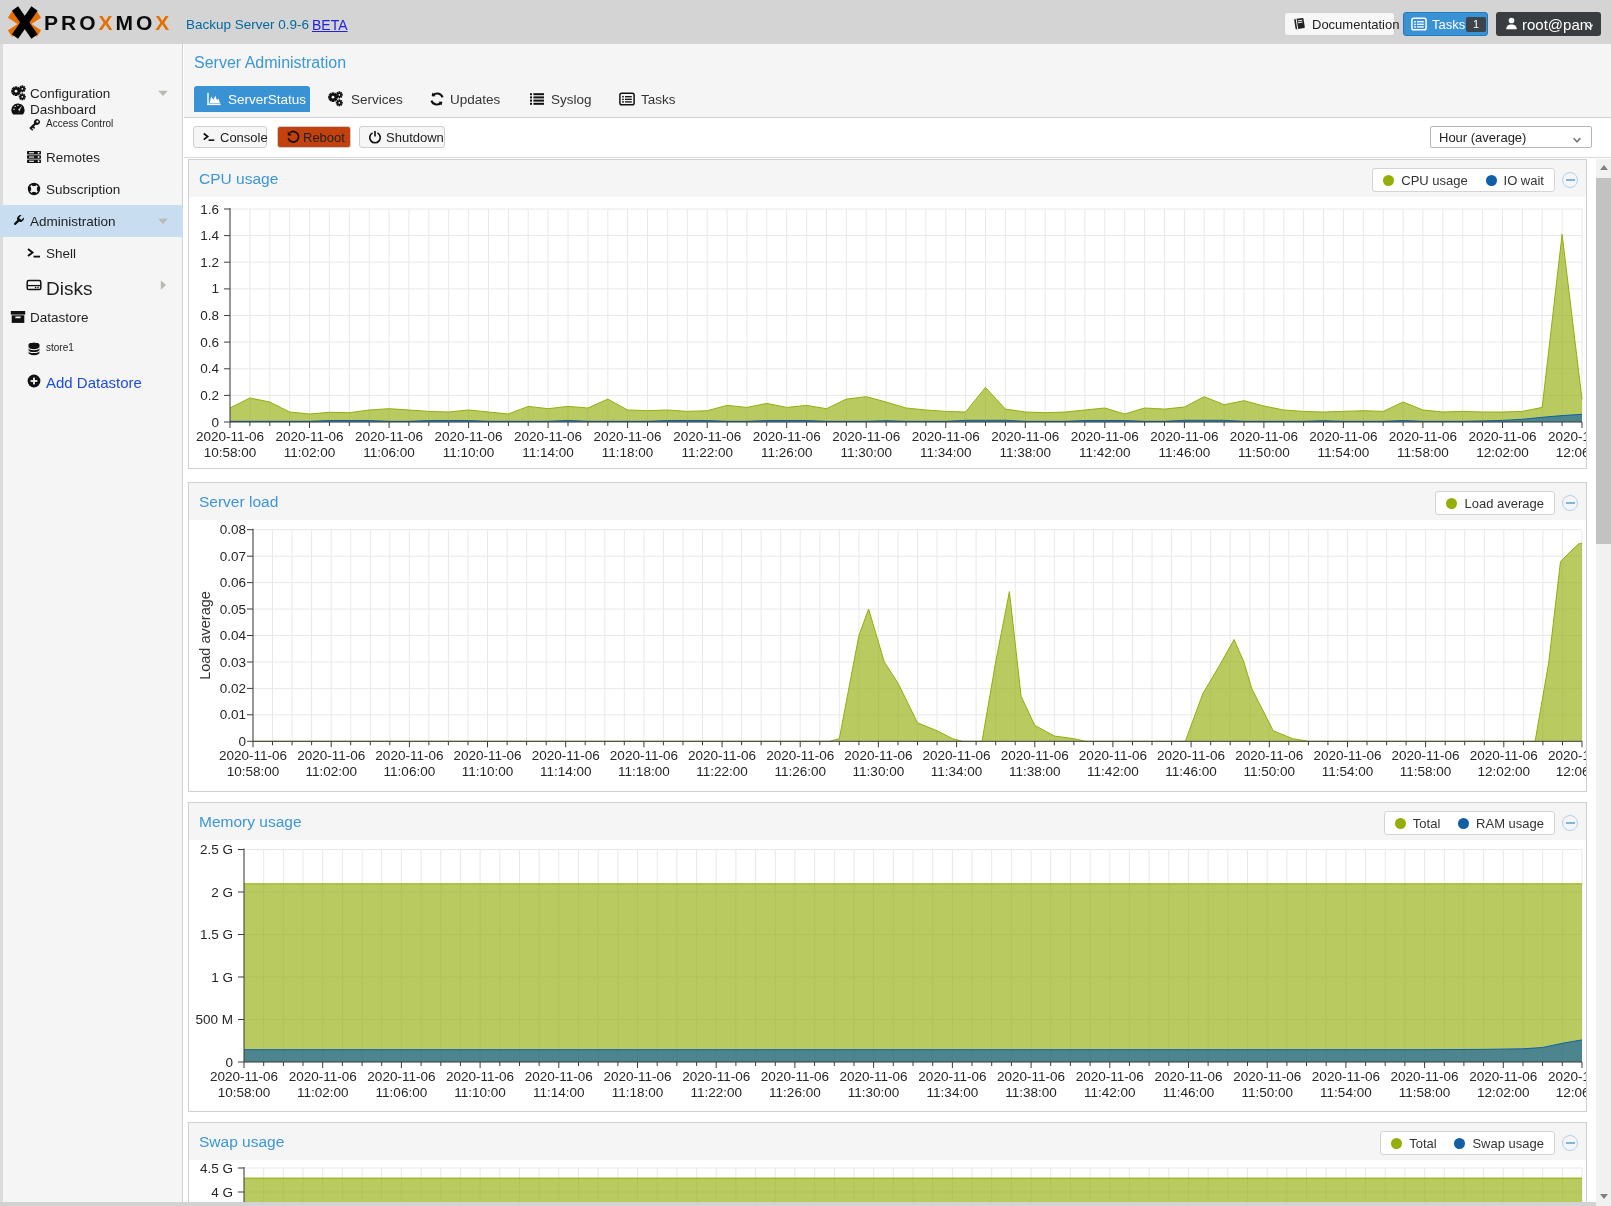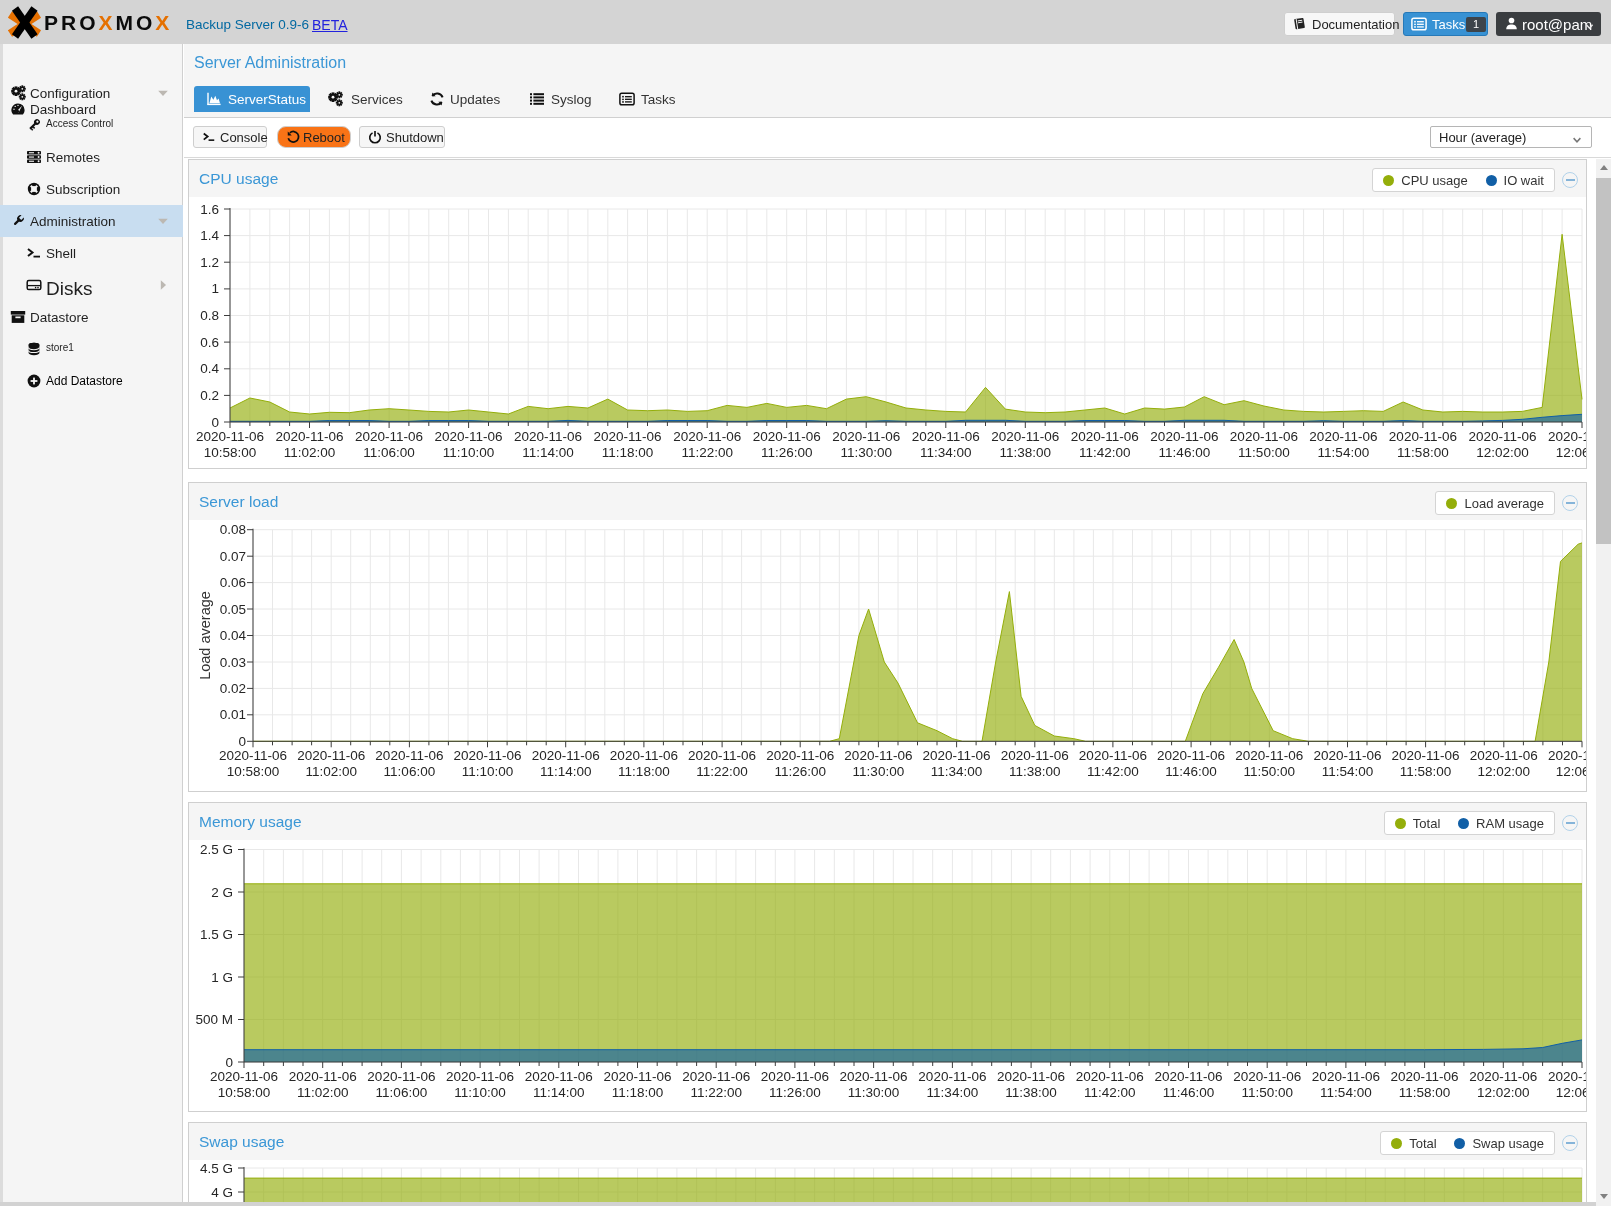--- a/index.html
+++ b/index.html
@@ -183,21 +183,21 @@
           <ellipse cx="8" cy="3.8" rx="3.6" ry="1.2" fill="#f5f5f5" opacity="0"></ellipse>
         </svg></span>
       <span style="position:absolute;left:46px;top:9px;font-size:10px;color:#1f1f1f;white-space:nowrap">store1</span>
     </div>
     <div style="position:absolute;left:0;top:321px;width:183px;height:32px;">
       <span style="position:absolute;left:26px;top:8px"><svg width="16" height="16" viewBox="0 0 16 16" style="">
           <circle cx="8" cy="8" r="6.4" fill="#111"></circle>
           <rect x="4.6" y="7.1" width="6.8" height="1.8" fill="#f5f5f5"></rect>
           <rect x="7.1" y="4.6" width="1.8" height="6.8" fill="#f5f5f5"></rect>
         </svg></span>
-      <span style="position:absolute;left:46px;top:9px;font-size:12px;color:#000000;white-space:nowrap">Add Datastore</span>
+      <span style="position:absolute;left:46px;top:9px;font-size:15px;color:#1d4ed8;white-space:nowrap">Add Datastore</span>
     </div>
   </div>
 <div style="position:absolute;left:184px;top:44px;width:1427px;height:73px;background:#f5f5f5;border-bottom:1px solid #d0d0d0;box-sizing:content-box"></div>
 <span style="position:absolute;left:194px;top:54px;font-size:16px;color:#3b97d6">Server Administration</span>
 <div style="position:absolute;left:194px;top:86px;width:116px;height:26px;background:#3892d4;border-radius:3px 3px 0 0">
     <span style="position:absolute;left:12px;top:5px"><svg width="16" height="16" viewBox="0 0 16 16" style="">
         <line x1="2" y1="1.8" x2="2" y2="13.8" stroke="#fff" stroke-width="1.4"></line>
         <line x1="1.3" y1="13.4" x2="14.6" y2="13.4" stroke="#fff" stroke-width="1.4"></line>
         <path d="M3.4 12.2 L5.3 5.6 L7.4 8.7 L9.3 4.8 L11 9.3 L12.6 7.6 L14 12.2z" fill="#fff"></path>
       </svg></span>
@@ -265,21 +265,21 @@
     </svg></span>
 <span style="position:absolute;left:641px;top:92px;font-size:13.5px;color:#333">Tasks</span>
 <div style="position:absolute;left:184px;top:118px;width:1427px;height:40px;background:#fff;border-bottom:1px solid #d9d9d9;box-sizing:border-box"></div>
 <div style="position:absolute;left:193px;top:126px;width:74px;height:22px;background:#f6f6f6;border:1px solid #cecece;border-radius:3px;box-sizing:border-box">
     <span style="position:absolute;left:8px;top:3px"><svg width="14" height="14" viewBox="0 0 16 16" style="">
         <path d="M2 4 l4.5 3.5 L2 11" stroke="#111" stroke-width="2" fill="none"></path>
         <rect x="7.5" y="10.7" width="6.5" height="1.8" fill="#111"></rect>
       </svg></span>
     <span style="position:absolute;left:26px;top:3px;font-size:13px;color:#222">Console</span>
   </div>
-<div style="position:absolute;left:277px;top:126px;width:74px;height:22px;background:#f97316;border:1px solid #cecece;border-radius:9px;box-sizing:border-box">
+<div style="position:absolute;left:277px;top:126px;width:74px;height:22px;background:#c2410c;border:1px solid #cecece;border-radius:3px;box-sizing:border-box">
     <span style="position:absolute;left:8px;top:3px"><svg width="14" height="14" viewBox="0 0 16 16" style="">
         <path d="M4.4 3.2 A6 6 0 1 1 2.6 9.4" stroke="#111" stroke-width="2" fill="none"></path>
         <path d="M2 1.8 v4.6 h4.6z" fill="#111"></path>
       </svg></span>
     <span style="position:absolute;left:25px;top:3px;font-size:13px;color:#222">Reboot</span>
   </div>
 <div style="position:absolute;left:359px;top:126px;width:86px;height:22px;background:#f6f6f6;border:1px solid #cecece;border-radius:3px;box-sizing:border-box">
     <span style="position:absolute;left:8px;top:3px"><svg width="14" height="14" viewBox="0 0 16 16" style="">
         <path d="M5.2 3.3 a6 6 0 1 0 5.6 0" stroke="#111" stroke-width="1.9" fill="none"></path>
         <line x1="8" y1="1.2" x2="8" y2="7.5" stroke="#111" stroke-width="1.9"></line>

